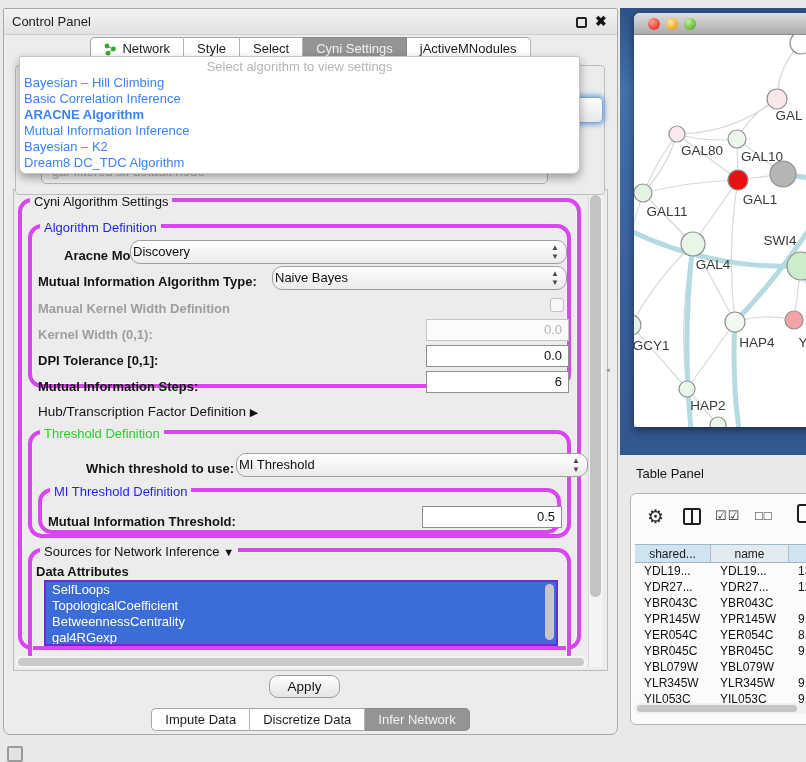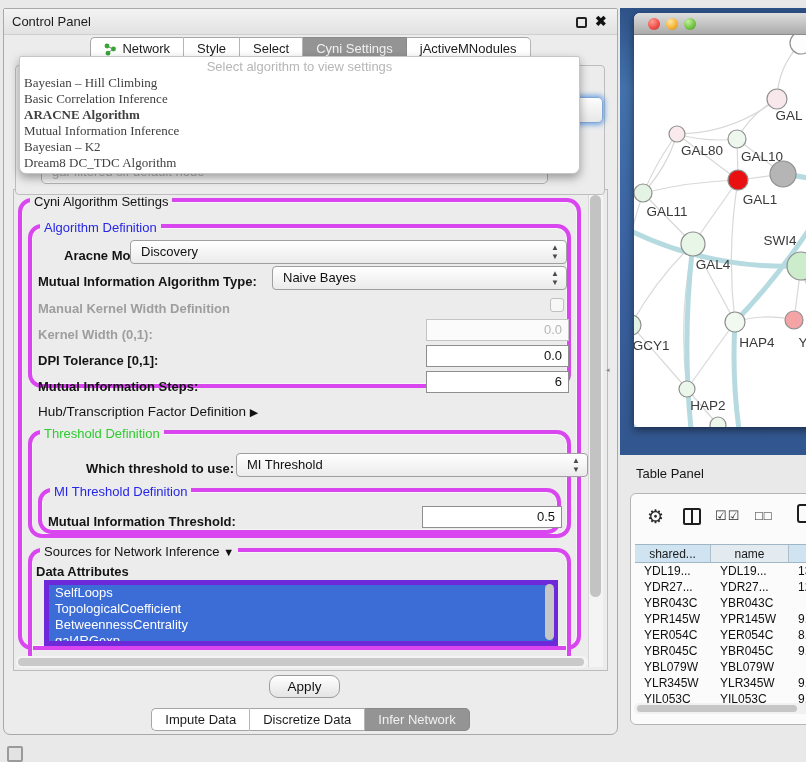--- a/index.html
+++ b/index.html
@@ -26,21 +26,21 @@
   .seg:last-child { border-radius:0 5px 5px 0; }
   .seg.sel { background:#949494; color:#f1f1f1; border-color:#8a8a8a; }
   #top-tabs { top:28px; }
   #bottom-tabs { top:699px; }
 
   
   #algo-popup { left:15px; top:47px; width:561px; height:118px; background:#ffffff;
     border:1px solid #c6c6c6; border-radius:2px 2px 7px 7px;
     box-shadow:0 4px 10px rgba(0,0,0,0.35); z-index:30; padding-top:1px; }
   #algo-popup .ph { text-align:center; color:#b6b6b6; font-size:13px; height:17px; line-height:17px; }
-  #algo-popup .it { font-size:13px; color:#404040; height:16px; line-height:16px; padding-left:4px; white-space:nowrap;font-family:Liberation Serif, serif; }
+  #algo-popup .it { font-size:13px; color:#3b82f6; height:16px; line-height:16px; padding-left:4px; white-space:nowrap; }
   #algo-popup .it.sel { font-weight:bold; }
 
   
   #bg-groupbox { left:11px; top:56px; width:590px; height:130px; border:1px solid #bdbdbd;
     border-radius:4px; background:#ececec; z-index:1; }
   #focus-combo { left:537px; top:88px; width:62px; height:26px; border:1px solid #7ea7d8; border-radius:5px;
     background:linear-gradient(#fdfdfd,#e7e7e7); box-shadow:0 0 5px 2px rgba(90,150,220,0.8); z-index:2; }
   #net-combo { left:37px; top:150px; width:507px; height:25px; border:1px solid #b3b3b3; border-radius:5px;
     background:#f4f4f4; color:#b2b2b2; font-size:13px; line-height:23px; padding-left:10px; z-index:2;
     white-space:nowrap; overflow:hidden; }
@@ -51,34 +51,34 @@
   .fieldset { position:absolute; border:4px solid #d946ef; border-radius:14px;
     box-shadow:inset 0 0 0 1px #f6f6f6;text-align:center; }
   .legend { position:absolute; top:-8px; left:8px; background:#ececec; padding:0 4px;
     font-size:13px; white-space:nowrap; }
   .lg-black { color:#141414; }
   .lg-blue { color:#2626e6; }
   .lg-green { color:#2ecc2e; }
   .lbl { position:absolute; font-size:13px; color:#141414; white-space:nowrap; }
   .lbl.b { font-weight:bold; }
   .lbl.dis { color:#9e9e9e; font-weight:bold; }
-  .combo { position:absolute; border:1px solid #9f9f9f; border-radius:4px;
+  .combo { position:absolute; border:1px solid #9f9f9f; border-radius:10px;
     background:linear-gradient(#ffffff,#ebebeb); font-size:13px; color:#111;
-    line-height:22px; padding-left:10px; }
+    line-height:22px; padding-left:2px; }
   .combo .arrows { position:absolute; right:7px; top:2px; font-size:8px; color:#4a4a4a;
     line-height:9px; text-align:center; }
   .tfield { position:absolute; border:1px solid #8f8f8f; background:#ffffff; font-size:13px;
     color:#111; text-align:right; padding-right:6px; line-height:20px; }
   .tfield.dis { border-color:#c4c4c4; background:#fbfbfb; color:#b5b5b5; }
   .chk { position:absolute; width:14px; height:14px; border:1px solid #c0c0c0; border-radius:3px;
     background:#f7f7f7; }
   .tri { font-size:11px; color:#111; }
 
   #attr-list { left:39px; top:576px; width:514px; height:66px; background:#0f172a;
-    border:5px solid #6d28d9; overflow:hidden; }
+    border:2px solid #6d28d9; overflow:hidden; }
   #attr-list .li { height:16px; line-height:16px; font-size:13px; padding-left:6px;
     background:#3c6cd6; color:#ffffff; white-space:nowrap; }
   #cp-vscroll-track { left:584px; top:184px; width:15px; height:474px; background:#f4f4f4;
     border-left:1px solid #d8d8d8; }
   #cp-vscroll-thumb { left:586px; top:186px; width:11px; height:402px; background:#c3c3c3; border-radius:6px; }
   #cp-hscroll-track { left:12px; top:647px; width:572px; height:12px; background:#f4f4f4; border-radius:6px; }
   #cp-hscroll-thumb { left:14px; top:649px; width:566px; height:8px; background:#c9c9c9; border-radius:5px; }
 
   #apply-btn { left:265px; top:666px; width:71px; height:23px; border:1px solid #9c9c9c; border-radius:9px;
     background:linear-gradient(#ffffff,#e4e4e4); font-size:13.5px; color:#111; text-align:center; line-height:21px; }

